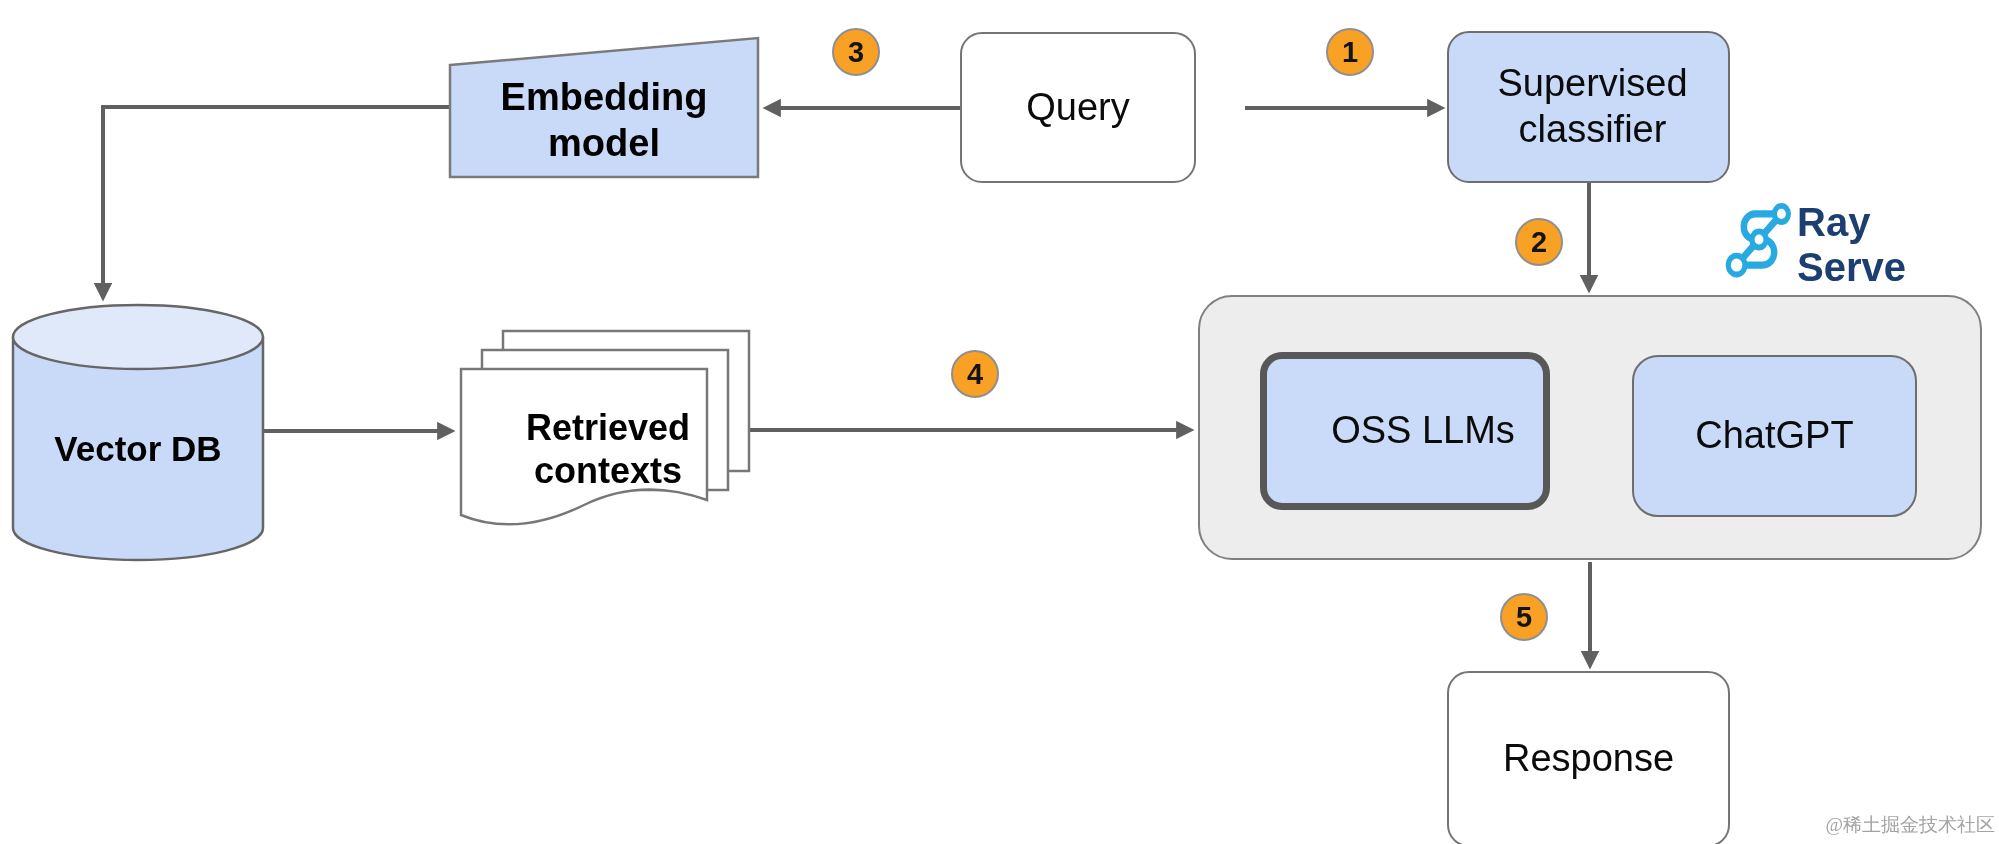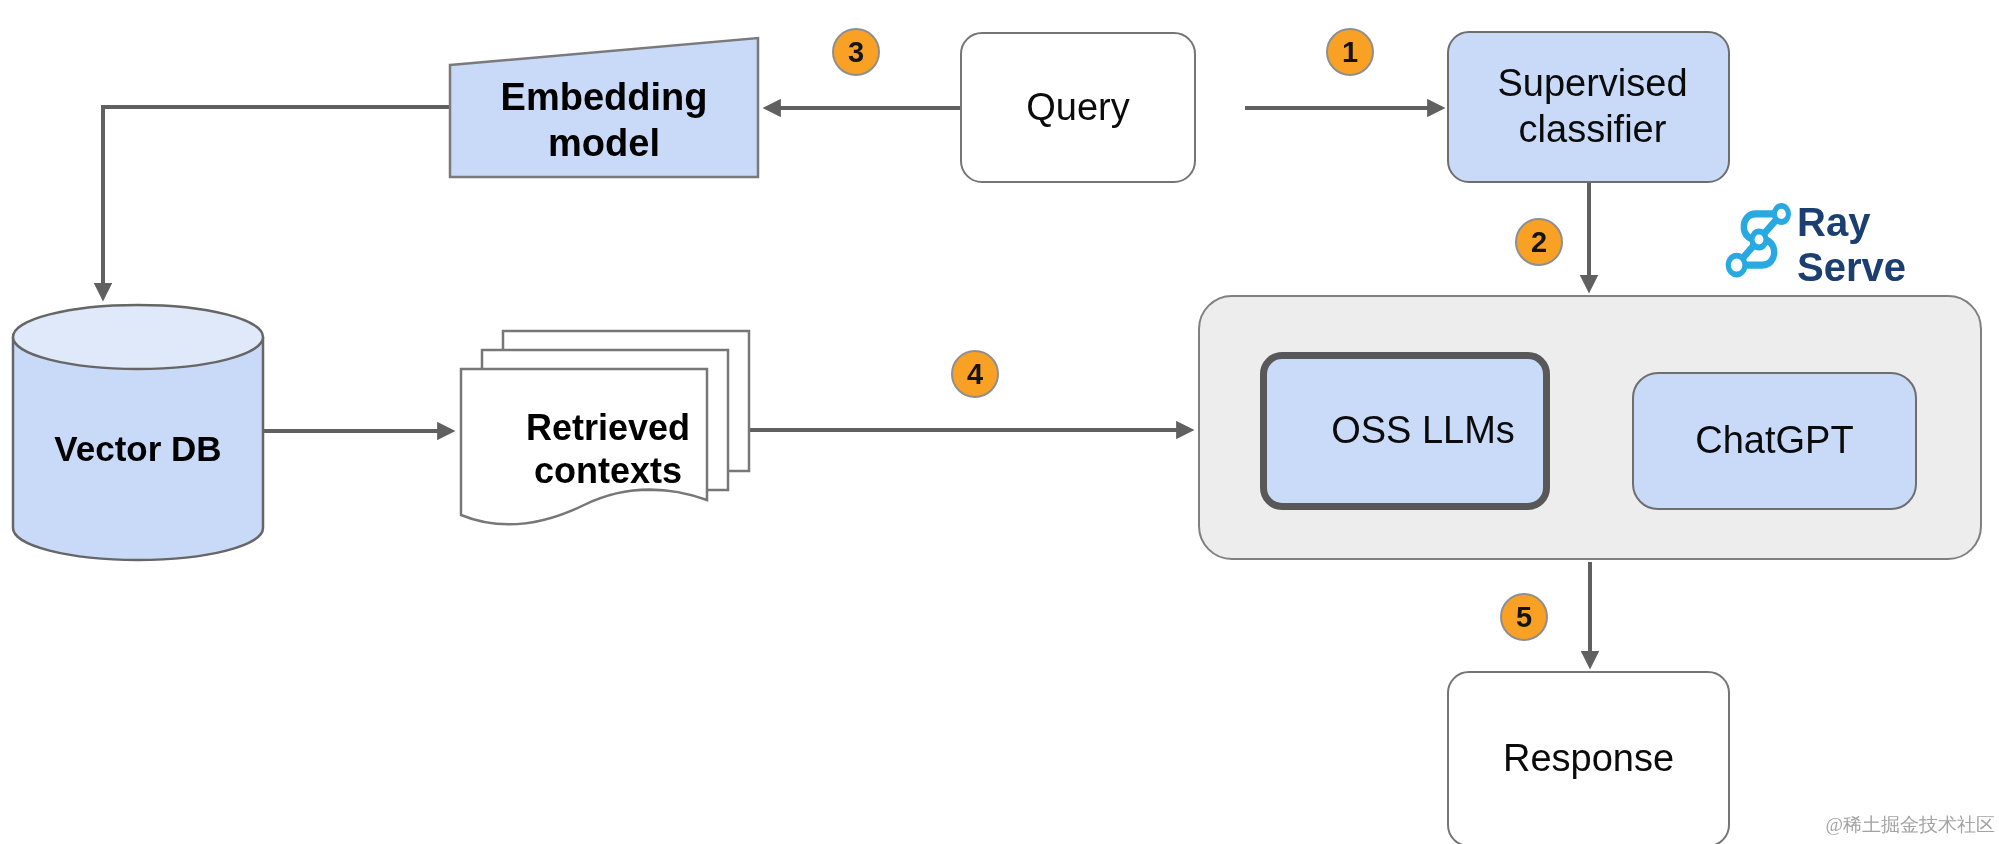--- a/index.html
+++ b/index.html
@@ -28,21 +28,21 @@
     position:absolute;z-index:4;width:48px;height:48px;border-radius:50%;
     background:#f9a125;border:2px solid #8f8f8f;box-sizing:border-box;
     display:flex;align-items:center;justify-content:center;
     font-size:29px;font-weight:bold;color:#141414;
   }
   .embedding-label{left:450px;top:65px;width:308px;height:112px;font-size:38px;}
   .query-node{left:960px;top:32px;width:236px;height:151px;}
   .classifier-node{left:1447px;top:31px;width:283px;height:152px;padding-left:8px;}
   .llm-container{left:1198px;top:295px;width:784px;height:265px;}
   .oss-node{left:1260px;top:352px;width:290px;height:158px;padding-left:36px;}
-  .chatgpt-node{left:1632px;top:355px;width:285px;height:138px;margin-top:17px;}
+  .chatgpt-node{left:1632px;top:355px;width:285px;height:162px;}
   .response-node{left:1447px;top:671px;width:283px;height:176px;}
   .vectordb-label{left:13px;top:337px;width:250px;height:223px;font-size:35px;}
   .retrieved-label{left:461px;top:369px;width:246px;height:160px;font-size:36px;margin-left:24px;}
   .badge-1{left:1326px;top:28px;}
   .badge-2{left:1515px;top:218px;}
   .badge-3{left:832px;top:28px;}
   .badge-4{left:951px;top:350px;}
   .badge-5{left:1500px;top:593px;}
   .ray-text{
     position:absolute;z-index:3;left:1797px;top:222px;width:180px;height:46px;

